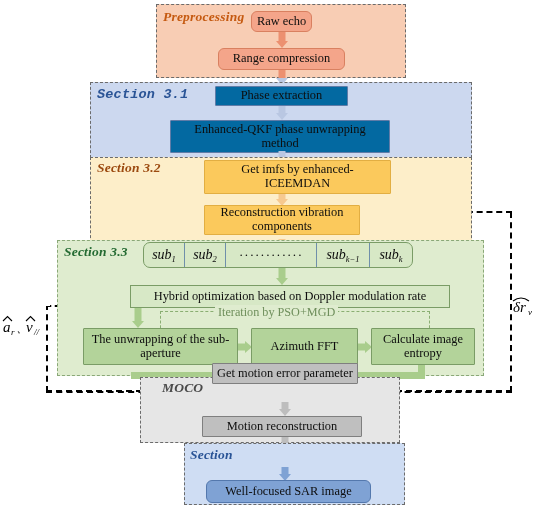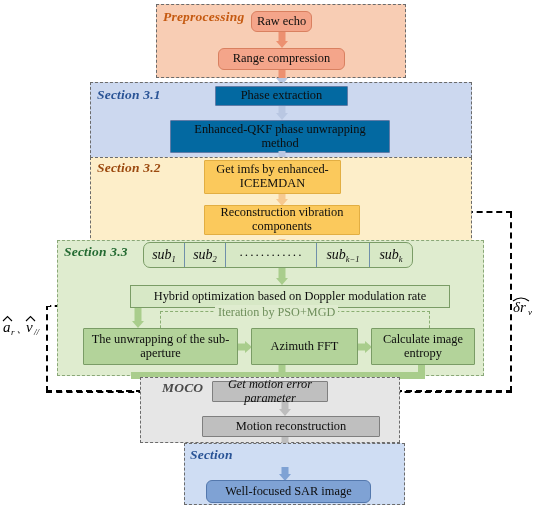--- a/index.html
+++ b/index.html
@@ -276,40 +276,40 @@
   </div>
 
   <div class="abs box box-orange" style="left:218px; top:48px; width:127px; height:22px;">Range compression</div>
 
   <div class="abs arrow-v" style="left:275px; top:70px; width:14px; height:15px;">
     <div class="shaft" style="width:7px; height:9px; background:#ec9070;"></div>
     <div class="head" style="border-top:7px solid #b9c7e2;"></div>
   </div>
 
   <div class="abs sec sec-31" style="left:90px; top:82px; width:382px; height:76px;"></div>
-  <div class="abs sec-title t-31" style="left:97px; top:87px;">Section 3.1</div>
+  <div class="abs sec-title t-31" style="left:97px; top:87px;font-family:Liberation Mono, monospace;">Section 3.1</div>
 
   <div class="abs box box-blue" style="left:215px; top:86px; width:133px; height:20px;">Phase extraction</div>
 
   <div class="abs arrow-v" style="left:275px; top:106px; width:14px; height:14px;">
     <div class="shaft" style="width:7px; height:8px; background:#b9c7e2;"></div>
     <div class="head" style="border-top:7px solid #b9c7e2;"></div>
   </div>
 
   <div class="abs box box-blue" style="left:170px; top:120px; width:220px; height:33px;">Enhanced-QKF phase unwrapping method</div>
 
   <div class="abs arrow-v" style="left:275px; top:151px; width:14px; height:15px;">
     <div class="shaft" style="width:7px; height:9px; background:#b9c7e2;"></div>
     <div class="head" style="border-top:7px solid #f6c98f;"></div>
   </div>
 
   <div class="abs sec sec-32" style="left:90px; top:157px; width:382px; height:86px;"></div>
   <div class="abs sec-title t-32" style="left:97px; top:160px;">Section 3.2</div>
 
-  <div class="abs box box-yellow" style="left:204px; top:160px; width:137px; height:34px;">Get imfs by enhanced-ICEEMDAN</div>
+  <div class="abs box box-yellow" style="left:204px; top:160px; width:187px; height:34px;">Get imfs by enhanced-ICEEMDAN</div>
 
   <div class="abs arrow-v" style="left:275px; top:194px; width:14px; height:12px;">
     <div class="shaft" style="width:7px; height:6px; background:#f6c98f;"></div>
     <div class="head" style="border-top:7px solid #f6c98f;"></div>
   </div>
 
   <div class="abs box box-yellow" style="left:204px; top:205px; width:156px; height:30px;">Reconstruction vibration components</div>
 
   <div class="abs arrow-v" style="left:275px; top:239px; width:14px; height:15px;">
     <div class="shaft" style="width:7px; height:9px; background:#f6c98f;"></div>
@@ -373,28 +373,28 @@
   <div class="abs" style="left:131px; top:372px; width:294px; height:7px; background:#a9cd8c;"></div>
 
   <div class="abs arrow-v" style="left:275px; top:365px; width:14px; height:26px;">
     <div class="shaft" style="width:7px; height:19px; background:#a9cd8c;"></div>
     <div class="head" style="border-top:7px solid #a9cd8c;"></div>
   </div>
 
   <div class="abs sec sec-moco" style="left:140px; top:377px; width:260px; height:66px;"></div>
   <div class="abs sec-title t-moco" style="left:162px; top:380px;">MOCO</div>
 
-  <div class="abs box box-gray" style="left:212px; top:381px; width:116px; height:21px;font-style:italic;">Get motion error parameter</div>
+  <div class="abs box box-gray" style="left:212px; top:363px; width:146px; height:21px;">Get motion error parameter</div>
 
   <div class="abs arrow-v" style="left:278px; top:402px; width:14px; height:14px;">
     <div class="shaft" style="width:7px; height:8px; background:#bdbdbd;"></div>
     <div class="head" style="border-top:7px solid #bdbdbd;"></div>
   </div>
 
-  <div class="abs box box-gray" style="left:202px; top:416px; width:178px; height:21px;">Motion reconstruction</div>
+  <div class="abs box box-gray" style="left:202px; top:416px; width:160px; height:21px;">Motion reconstruction</div>
 
   <div class="abs arrow-v" style="left:278px; top:437px; width:14px; height:16px;">
     <div class="shaft" style="width:7px; height:10px; background:#bdbdbd;"></div>
     <div class="head" style="border-top:7px solid #bdbdbd;"></div>
   </div>
 
   <div class="abs sec sec-img" style="left:184px; top:443px; width:221px; height:62px;"></div>
   <div class="abs sec-title t-img" style="left:190px; top:447px;">Section</div>
 
 

